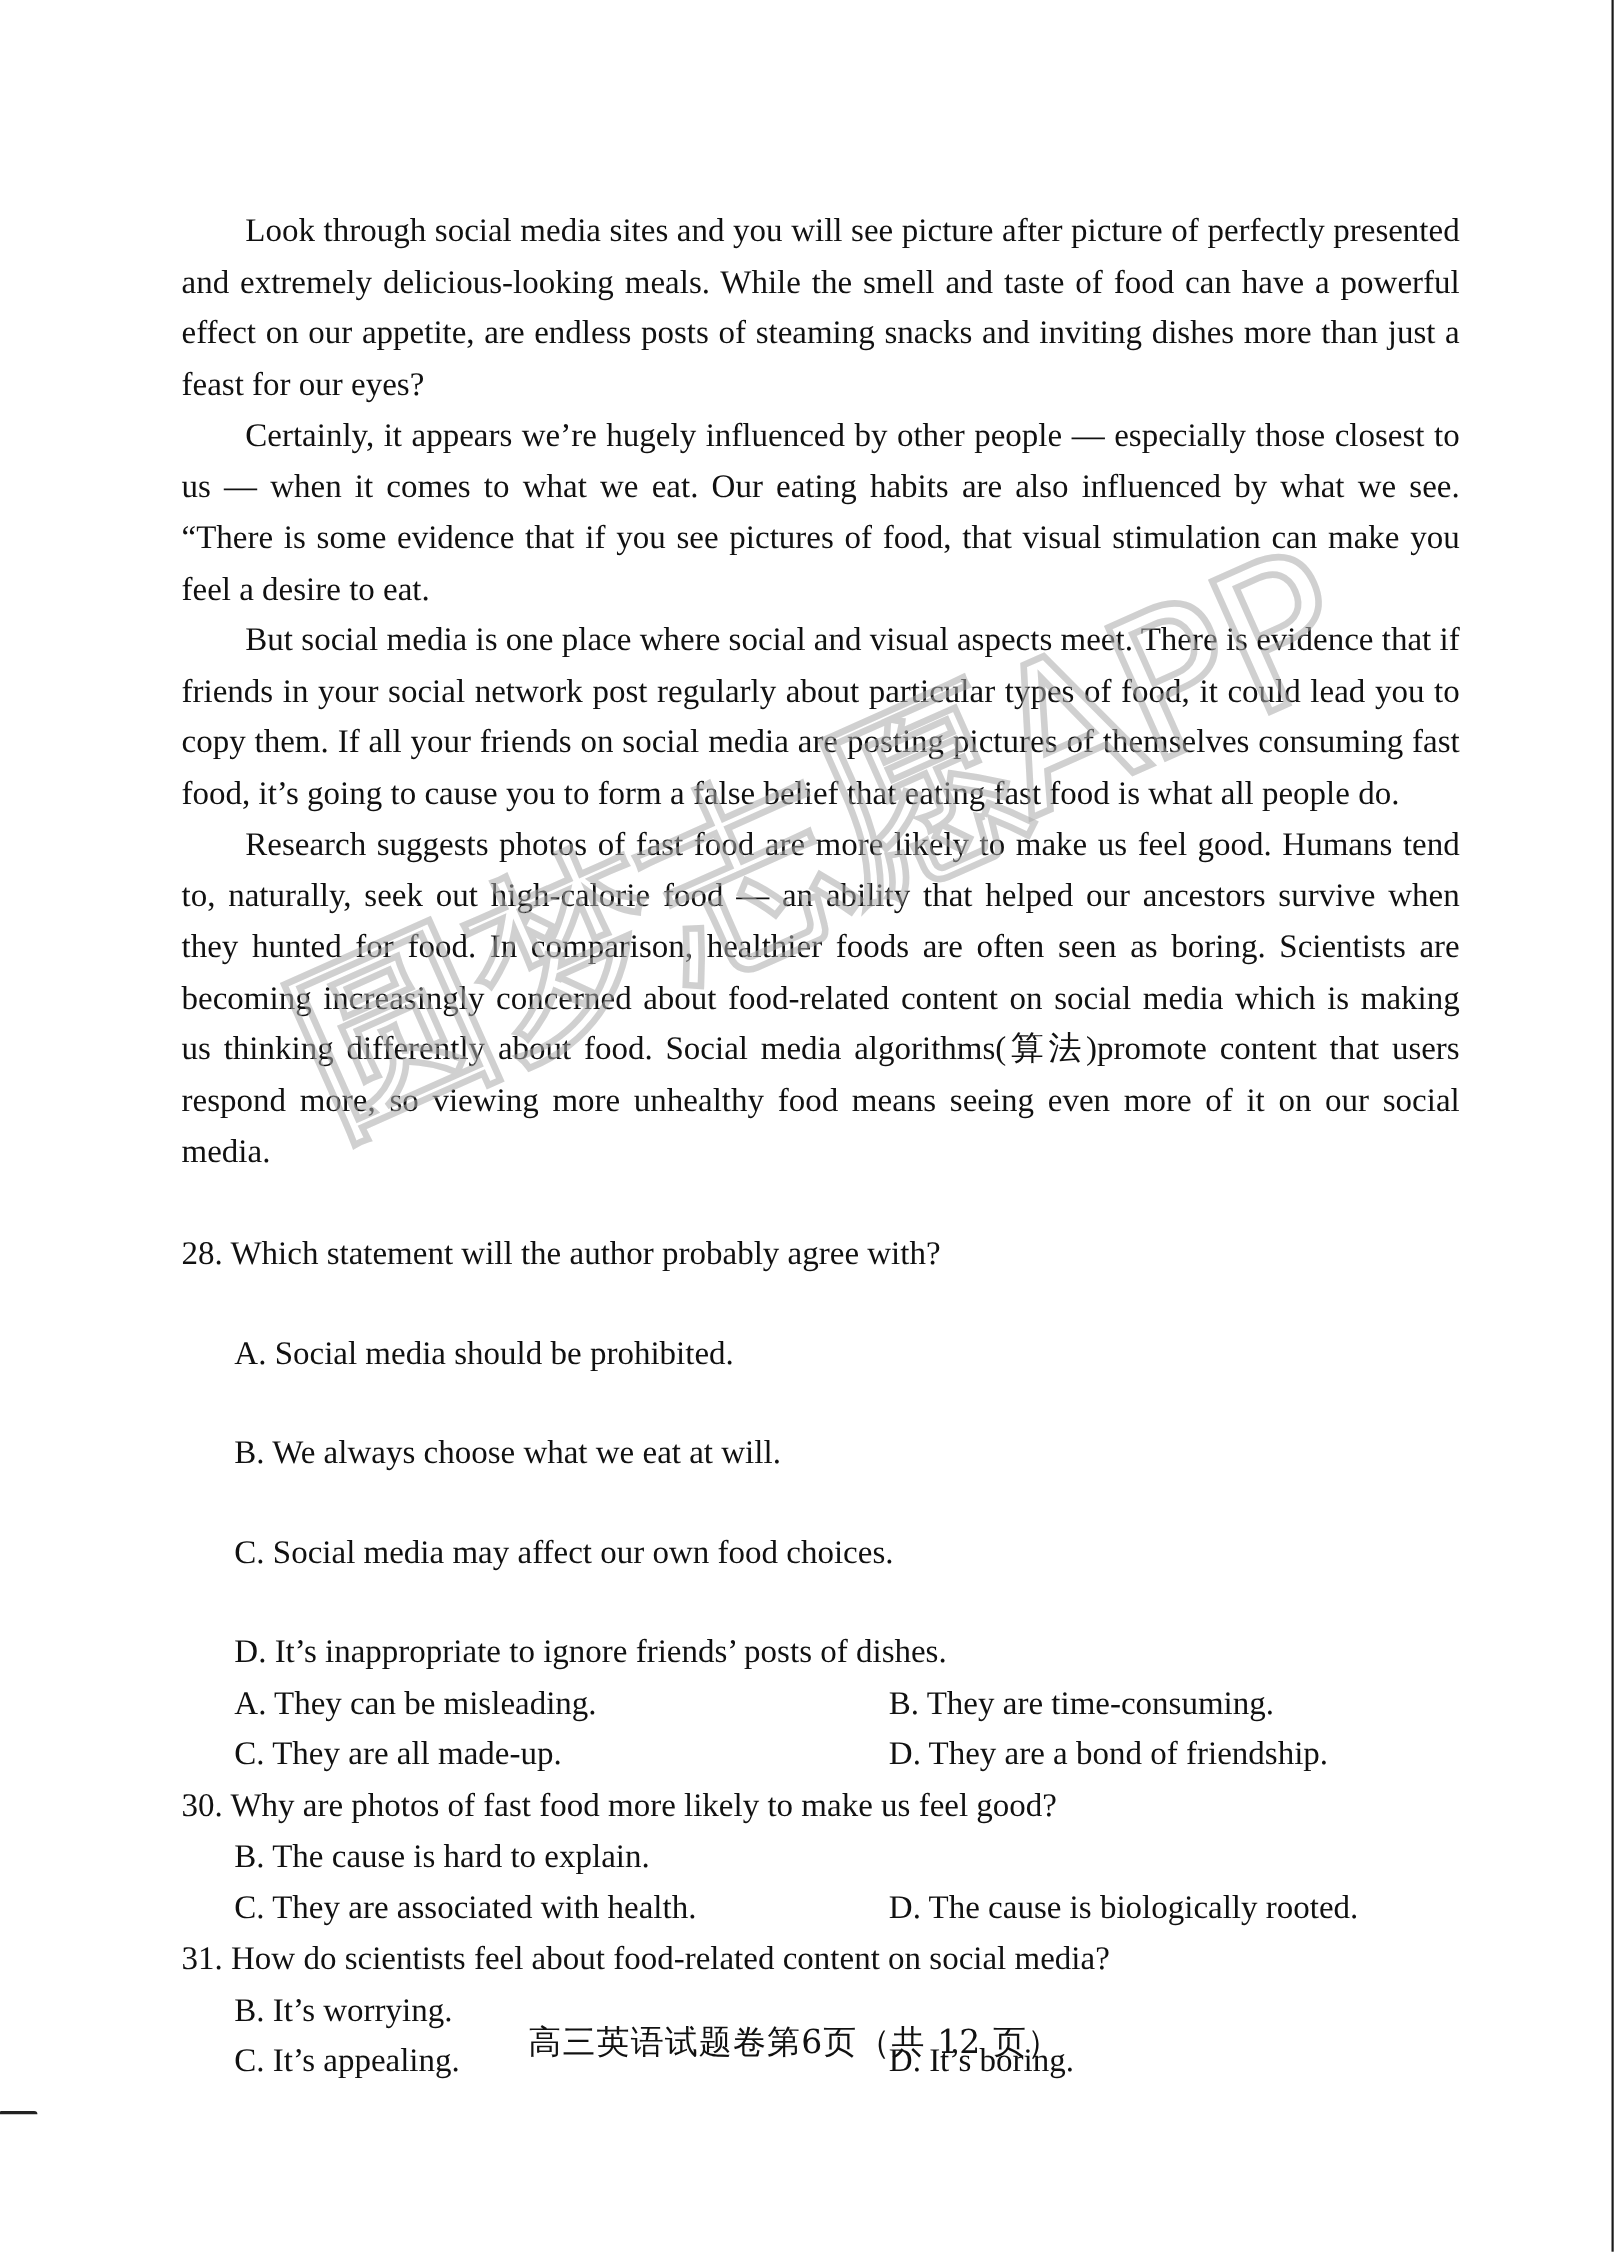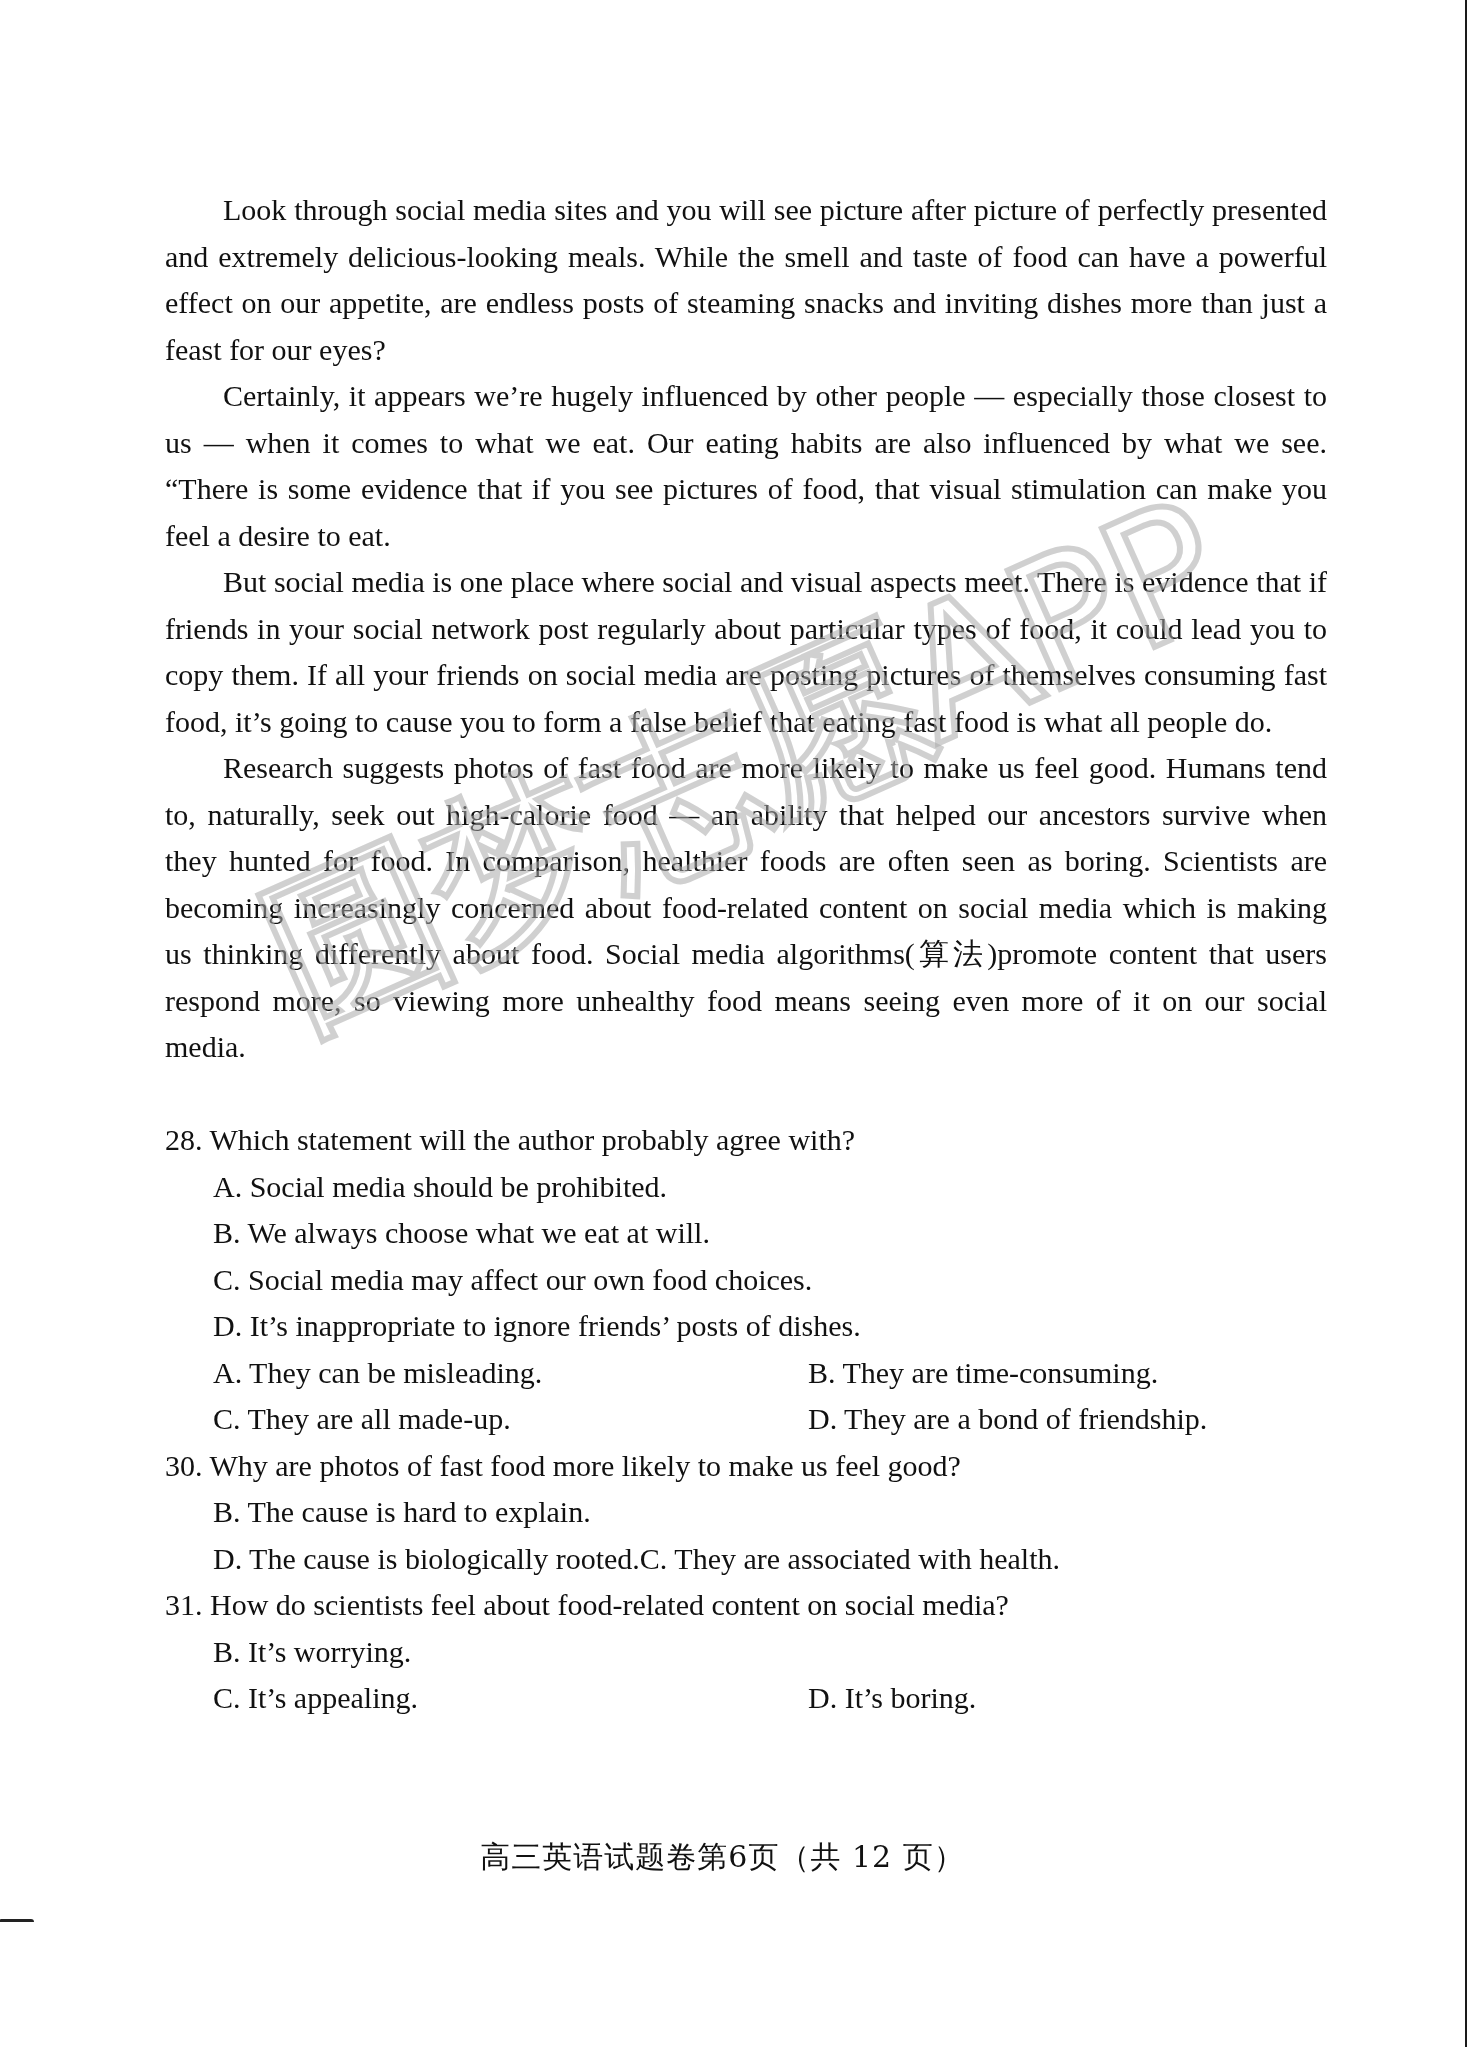--- a/index.html
+++ b/index.html
@@ -71,20 +71,21 @@
     }
     .opt-row .opt {
       display: block;
     }
     .opt-row .opt.left {
       width: 595px;
     }
     .opt-single {
       display: block;
       white-space: nowrap;
+      margin-top: 44px;
     }
     .footer {
       position: absolute;
       top: 1834px;
       left: 0;
       width: 1469px;
       text-align: center;
       font-size: 30px;
       line-height: 46px;
       letter-spacing: 1px;
@@ -148,22 +149,22 @@
       </div>
     </div>
 
     <div>
       <p class="question"><span>30.</span> <span>Why are photos of fast food more likely to make us feel good?</span></p>
       <div class="options">
         <div class="opt-row">
           <span class="opt">B. The cause is hard to explain.</span>
         </div>
         <div class="opt-row">
+          <span class="opt left">C. They are associated with health.</span>
           <span class="opt">D. The cause is biologically rooted.</span>
-          <span class="opt left">C. They are associated with health.</span>
         </div>
       </div>
     </div>
 
     <div>
       <p class="question"><span>31.</span> <span>How do scientists feel about food-related content on social media?</span></p>
       <div class="options">
         <div class="opt-row">
           <span class="opt">B. It’s worrying.</span>
         </div>

